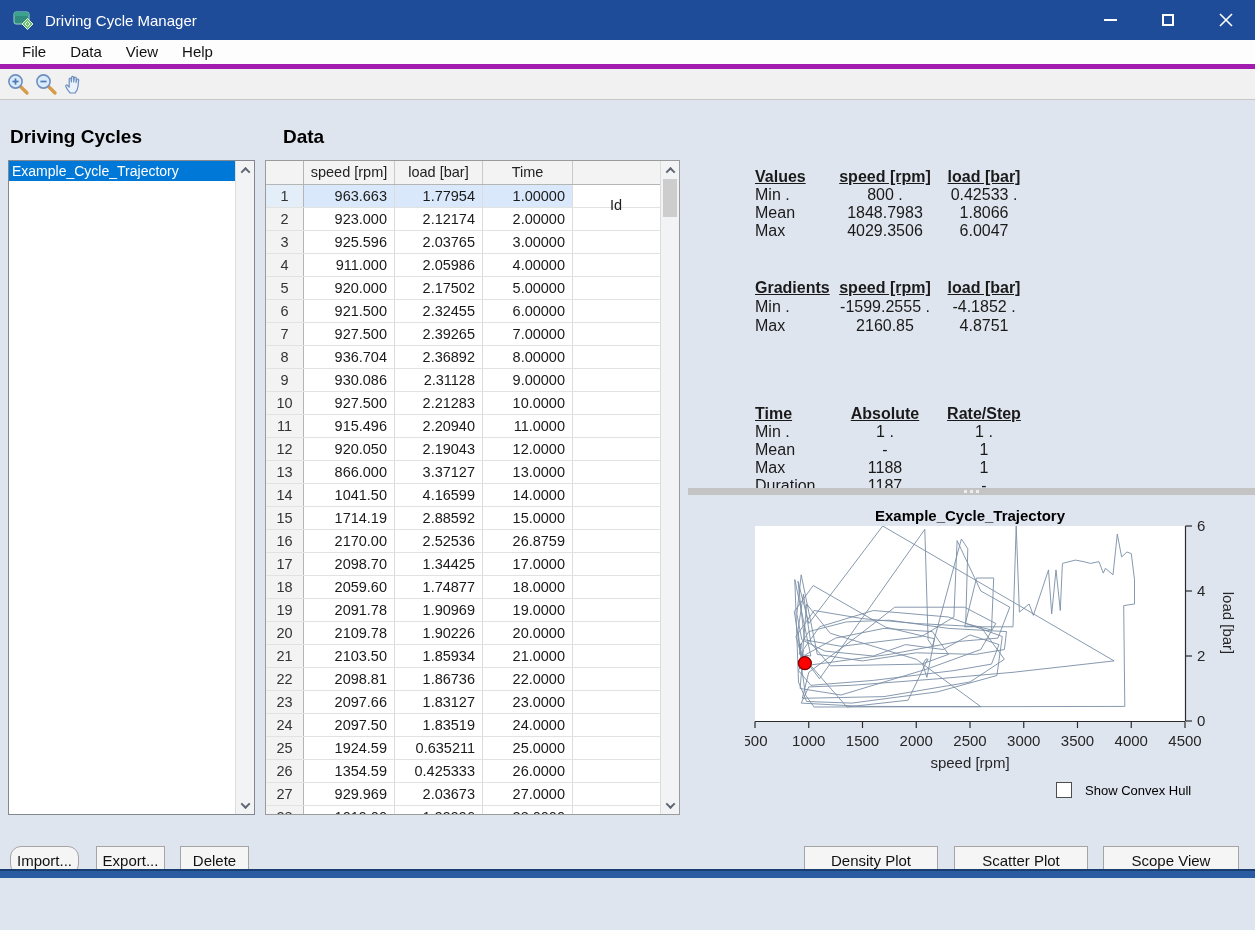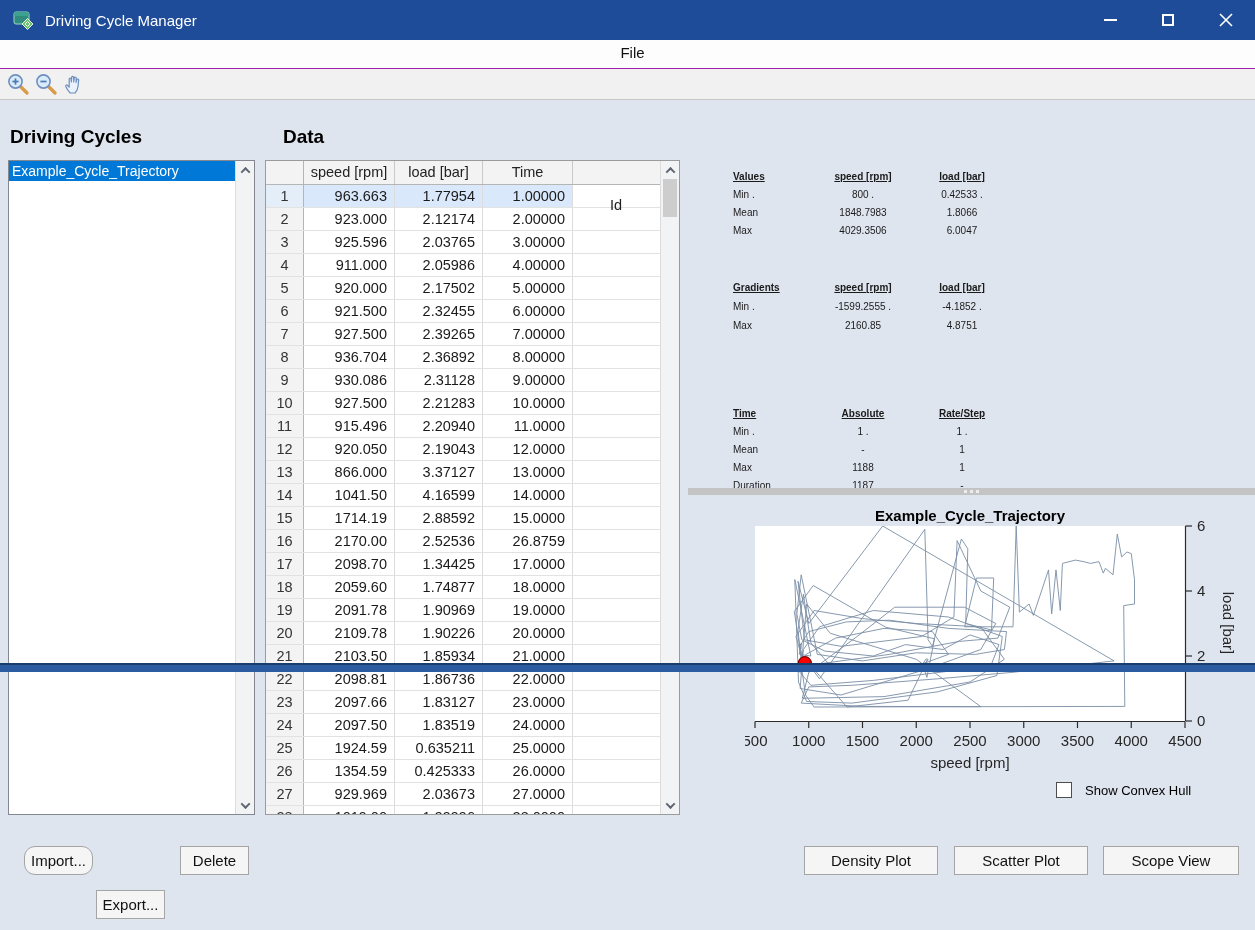--- a/index.html
+++ b/index.html
@@ -1,30 +1,30 @@
 <!DOCTYPE html>
 <html><head>
 <meta charset="utf-8">
 <style>
   * { margin:0; padding:0; box-sizing:border-box; }
   html,body { width:1255px; height:930px; }
   body { font-family:"Liberation Sans", sans-serif; color:#1a1a1a; background:#DFE5EF; overflow:hidden; }
-  .window { position:relative; width:1255px; height:672px; background:#ec4899; }
+  .window { position:relative; width:1255px; height:878px; background:#ec4899; }
 
   
   .titlebar { position:absolute; top:0; left:0; right:0; height:40px; background:#1E4C99; display:flex; align-items:center; }
   .app-icon { margin-left:12px; width:24px; height:24px; flex:0 0 auto; }
   .title-text { color:#ffffff; font-size:15px; margin-left:9px; }
   .win-controls { margin-left:auto; display:flex; height:100%; }
   .win-btn { width:58px; height:100%; display:flex; align-items:center; justify-content:center; }
   .glyph-min { width:13px; height:2px; background:#fff; }
   .glyph-max { width:12px; height:12px; border:2px solid #fff; }
 
   
-  .menubar { position:absolute; top:40px; left:0; right:0; height:29px; background:#FDFDFD; border-bottom:1px solid #a21caf; display:flex; align-items:center; padding-left:10px;flex-direction:column; }
+  .menubar { position:absolute; top:40px; left:0; right:0; height:29px; background:#FDFDFD; border-bottom:5px solid #a21caf; display:flex; align-items:center; padding-left:10px; }
   .menu-item { font-size:15px; padding:4px 12px 5px 12px; color:#111; cursor:default; }
 
   
   .toolbar { position:absolute; top:69px; left:0; right:0; height:31px; background:#F1F1F1; border-bottom:1px solid #C7C7C7; display:flex; align-items:center; padding-left:4px; }
   .tool-btn { width:28px; height:26px; display:flex; align-items:center; justify-content:center; }
 
   
   .content { position:absolute; top:100px; left:0; right:0; bottom:9px; background:#DFE5EF; }
   .section-label { position:absolute; font-size:19px; font-weight:bold; color:#000; }
 
@@ -49,42 +49,42 @@
   .trow { display:flex; height:23px; border-bottom:1px solid #E2E2E2; background:#fff; }
   .trow .td { font-size:14.5px; line-height:22px; border-right:1px solid #DCDCDC; white-space:nowrap; overflow:hidden; }
   .c0 { width:38px; text-align:center; background:#F3F3F3; color:#333; border-right:1px solid #B5B5B5 !important; }
   .c1 { width:91px; } .c2 { width:88px; } .c3 { width:90px; } .c4 { width:87px;margin-top:33px; }
   .td.c1,.td.c2,.td.c3,.td.c4 { text-align:right; padding-right:7px; }
   .trow.sel .td { background:#D9E9FB; }
   .trow.sel .td.c0 { background:#E4EEF9; }
   .trow.sel .td.c4 { background:#D3E5F9; color:rgba(255,255,255,0.92); }
 
   
-  .stats-block { position:absolute; left:733px; width:300px; font-size:10px; }
+  .stats-block { position:absolute; left:755px; width:300px; font-size:16px; }
   .stat-row { position:relative; height:18px; line-height:18px; white-space:nowrap; }
   .stat-row .s1 { position:absolute; left:0; width:110px; }
   .stat-row .s2 { position:absolute; left:63px; width:134px; text-align:center; }
   .stat-row .s3 { position:absolute; left:165px; width:128px; text-align:center; }
   .stat-row.hdr span { font-weight:bold; text-decoration:underline; }
   #stats-gradients .stat-row { height:19px; line-height:19px; }
 
   
   .splitter { position:absolute; left:688px; right:0; top:388px; height:7px; background:#C4C4C4; display:flex; align-items:center; justify-content:center; gap:3px; }
   .grip-dot { width:3px; height:3px; background:#EDEDED; }
 
   
   .plot-svg { position:absolute; left:745px; top:403px; }
   .cbx-row { position:absolute; left:1056px; top:682px; display:flex; align-items:center; }
   .cbx-box { width:16px; height:16px; background:#fff; border:1px solid #4d4d4d; }
   .cbx-label { font-size:13px; margin-left:13px; color:#000; }
 
   
   .btn { position:absolute; height:29px; top:746px; background:#F5F5F5; border:1px solid #A5A5A5; font-size:15px; color:#111; font-family:"Liberation Sans",sans-serif; text-align:center; line-height:27px; }
-  #btn-import { left:24px;  width:69px;border-radius:11px; }
-  #btn-export { left:96px;  width:69px;margin-top:44px; }
+  #btn-import { left:10px;  width:69px;border-radius:11px; }
+  #btn-export { left:96px;  width:69px; }
   #btn-delete { left:180px; width:69px; }
   #btn-density { left:804px;  width:134px; }
   #btn-scatter { left:954px;  width:134px; }
   #btn-scope   { left:1103px; width:136px; }
 
   .bottom-strip { position:absolute; left:0; right:0; bottom:0; height:9px; background:#2B5BA0; border-top:2px solid #1A3D70; }
 </style>
 </head>
 <body>
 

